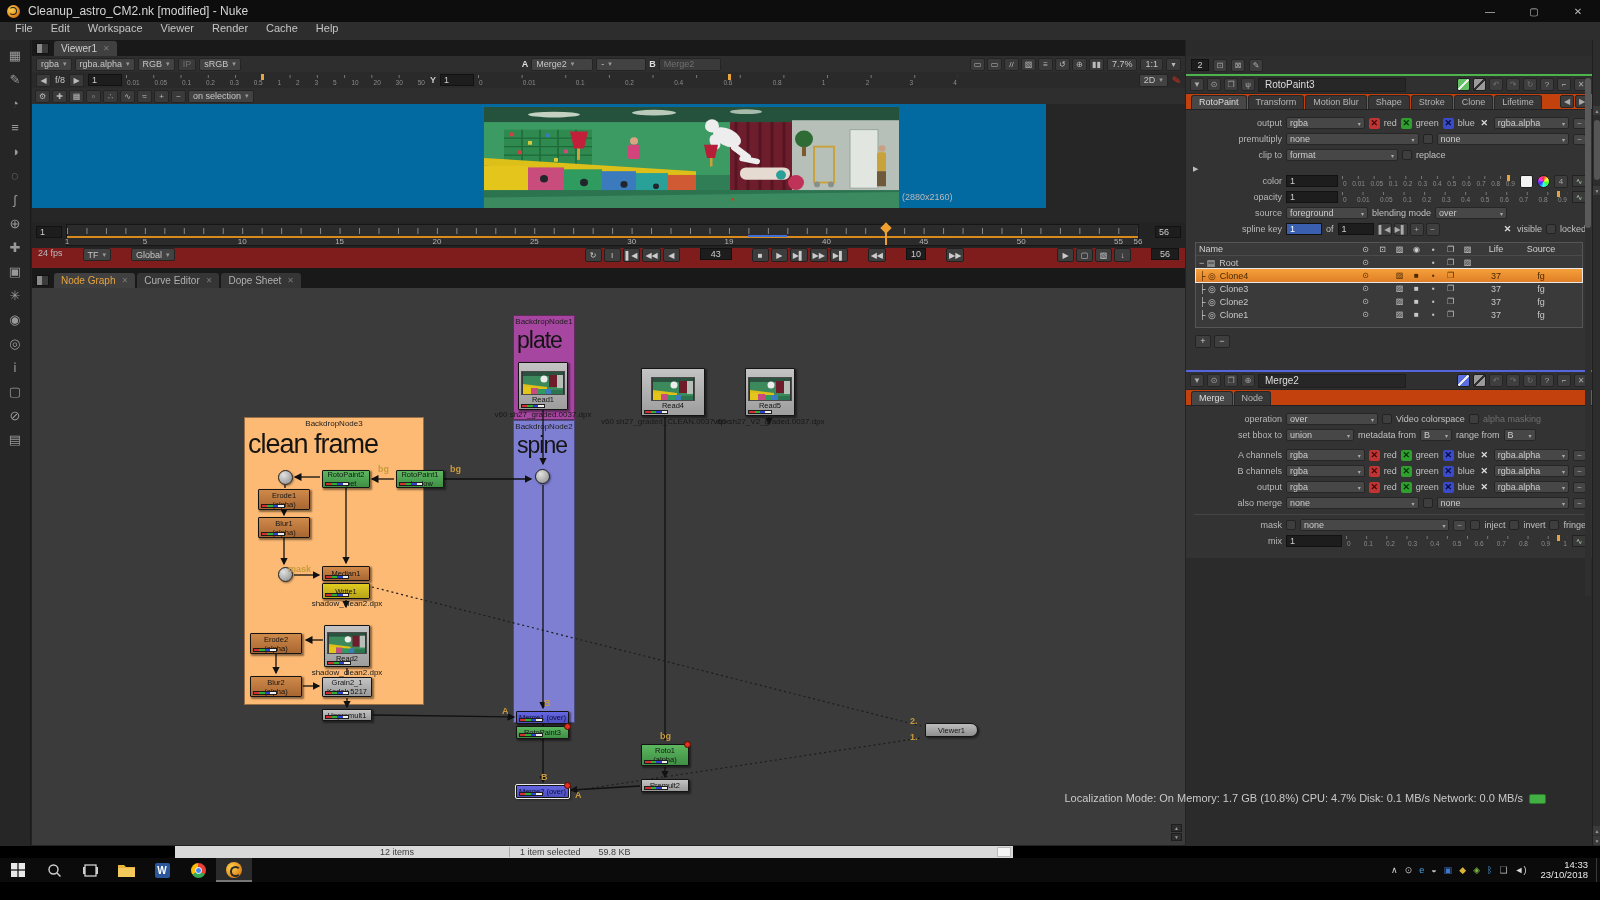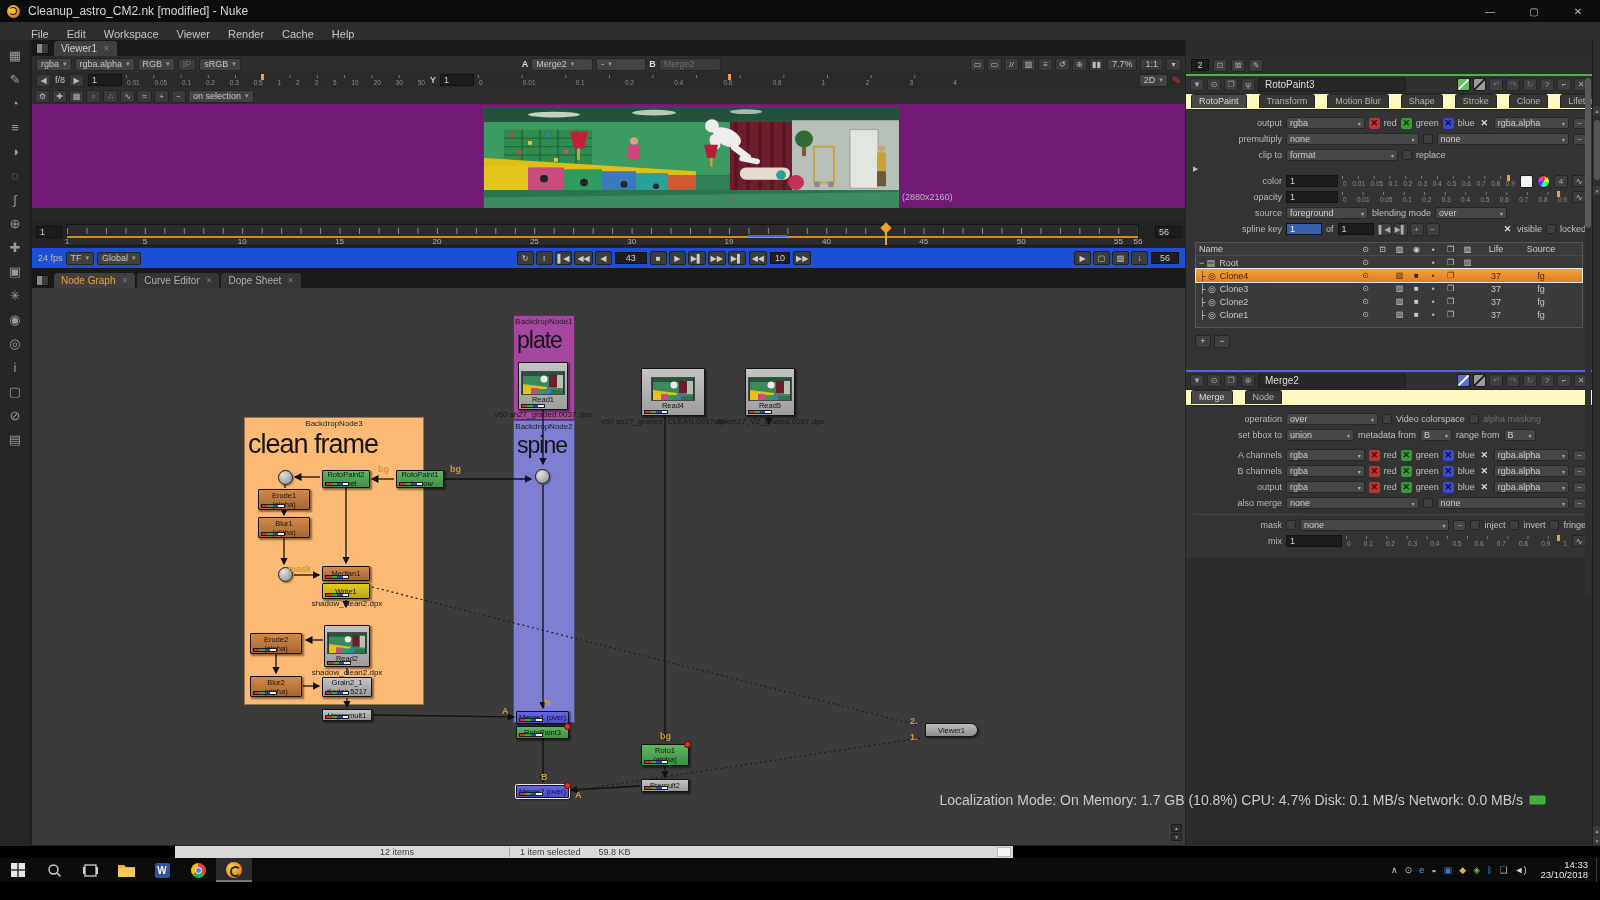--- a/index.html
+++ b/index.html
@@ -10,21 +10,21 @@
 
 #titlebar{left:0;top:0;width:1600px;height:22px;background:#0d0d0d;display:flex;align-items:center}
 #appicon{width:13px;height:13px;border-radius:50%;background:radial-gradient(circle at 35% 35%,#ffd24d,#e2891c 60%,#9c5a10);margin:0 8px 0 7px;position:relative;flex:none}
 #appicon::after{content:"";position:absolute;left:2px;top:2px;width:6px;height:6px;border-radius:50%;border:1.5px solid #222;border-left-color:transparent}
 #titletext{font-size:12px;color:#d6d6d6}
 #winbtns{margin-left:auto;display:flex}
 .wbtn{width:44px;height:22px;display:flex;align-items:center;justify-content:center;color:#bbb;font-size:10px}
 .wbtn.min::after{content:"—"}
 .wbtn.max::after{content:"▢"}
 .wbtn.close::after{content:"✕"}
-#menubar{left:0;top:22px;width:1600px;height:18px;background:#2d2d2d;display:flex;align-items:flex-end;padding-left:22px}
+#menubar{left:0;top:22px;width:1600px;height:18px;background:#2d2d2d;display:flex;align-items:flex-start;padding-left:6px}
 .mitem{font-size:11px;color:#c4c4c4;padding:0 9px}
 
 #lefttools{left:0;top:40px;width:31px;height:806px;background:#262626;border-right:1px solid #1a1a1a;display:flex;flex-direction:column;align-items:center;padding-top:3px}
 .ticon{width:26px;height:24px;display:flex;align-items:center;justify-content:center;font-size:13px;color:#999;flex:none}
 
 .tabstrip{display:flex;align-items:flex-end;height:16px;background:#191919;gap:2px;padding-left:3px}
 .paneicon{width:13px;height:11px;margin:0 3px 2px 1px;background:linear-gradient(90deg,#8a8a8a 45%,#3a3a3a 45%);border:1px solid #111;flex:none}
 .tab{background:#353535;color:#b0b0b0;font-size:10px;padding:0 7px;border-radius:3px 3px 0 0;display:flex;align-items:center;gap:6px;height:15px;white-space:nowrap}
 .tab.active{background:#404040;color:#cfcfcf}
 .tab.orange{color:#e8a33d}
@@ -35,36 +35,36 @@
 .vbtn{background:#3a3a3a;border:1px solid #242424;border-radius:2px;color:#c6c6c6;font-size:9px;height:13px;display:inline-flex;align-items:center;padding:0 4px;white-space:nowrap}
 .vic{min-width:15px;height:13px;background:#3a3a3a;border:1px solid #242424;border-radius:2px;display:inline-flex;align-items:center;justify-content:center;font-size:8px;color:#bbb;padding:0 1px}
 .dim{color:#6f6f6f!important}
 .inp{background:#1d1d1d;border:1px solid #121212;height:12px;font-size:9px;color:#ccc;display:inline-flex;align-items:center;padding:0 3px;white-space:nowrap}
 
 #viewerpane{left:32px;top:40px;width:1153px;height:228px;background:#262626}
 #vtb1{position:absolute;left:0;top:16px;width:1153px;height:16px;background:#2e2e2e;display:flex;align-items:center;gap:3px;padding:0 4px}
 #vtb2{position:absolute;left:0;top:32px;width:1153px;height:16px;background:#2a2a2a;display:flex;align-items:center;gap:4px;padding:0 4px}
 #vtb3{position:absolute;left:0;top:48px;width:1153px;height:16px;background:#2e2e2e;display:flex;align-items:center;gap:2px;padding:0 3px}
 .ablabel{font-size:9px;font-weight:bold;color:#ddd}
-#vcanvas{position:absolute;left:0;top:64px;width:1153px;height:104px;background:#701a75;overflow:hidden}
+#vcanvas{position:absolute;left:0;top:64px;width:1014px;height:104px;background:#0369a1;overflow:hidden}
 #scenebox{position:absolute;left:451px;top:2px;width:415px;height:101px;border:1px dotted #555}
 #imgres{position:absolute;left:870px;top:88px;font-size:9px;color:#b9b9b9}
 #vinfo{position:absolute;left:0;top:168px;width:1153px;height:14px;background:#141414;display:flex;align-items:center;font-size:9px;color:#cfcfcf}
 #vinfo .coords{position:absolute;left:760px}
 #vinfo .infarrow{position:absolute;right:6px;font-size:7px;color:#999}
 #vtimeline{position:absolute;left:0;top:182px;width:1153px;height:26px;background:#232323}
 #ruler{position:absolute;left:34px;right:46px;top:2px;height:22px;background:#2b2b2b;border:1px solid #161616}
 #rticks{position:absolute;left:0;right:0;top:3px;height:6px;background-image:linear-gradient(90deg,#8a8a8a 1px,transparent 1px);background-size:calc(100%/55) 100%}
 #rline{position:absolute;left:0;right:0;top:11px;height:2px;background:#d98a1d}
 #rcache{position:absolute;left:63.6%;width:3.6%;top:10px;height:2px;background:#3f6fd4}
 .tnum{position:absolute;top:12px;font-size:8px;color:#b5b5b5;transform:translateX(-50%)}
 #playhead{position:absolute;top:0;bottom:0;width:2px;background:#f0a030;left:76.36%}
 #playhead::before{content:"";position:absolute;left:-3px;top:-1px;width:8px;height:8px;background:#f0a030;transform:rotate(45deg)}
 .fbox{position:absolute;top:4px;width:26px}
-#vtransport{position:absolute;left:0;top:208px;width:1153px;height:20px;background:#1d4ed8;display:flex;align-items:center;gap:3px;padding:0 6px;font-size:9px}
+#vtransport{position:absolute;left:0;top:208px;width:1153px;height:20px;background:#7f1d1d;display:flex;align-items:flex-start;gap:20px;padding:0 6px;font-size:9px}
 .tbtn{min-width:17px;height:14px;background:#3d3d3d;border:1px solid #212121;border-radius:2px;font-size:8px;color:#ccc;display:inline-flex;align-items:center;justify-content:center;padding:0 2px;white-space:nowrap}
 
 #ngtabs{left:32px;top:268px;width:1153px;height:20px;background:#191919}
 #nodegraph{left:32px;top:288px;width:1153px;height:557px;background:#3b3b3b;overflow:hidden}
 .bd{position:absolute;border:1px solid rgba(0,0,0,.4)}
 .bdname{font-size:8px;color:#1d1d1d;text-align:center;height:12px;line-height:12px;white-space:nowrap;overflow:hidden}
 .bdlabel{font-size:23px;color:#141414;padding-left:3px;line-height:1.05;letter-spacing:-1px}
 .node{position:absolute;border:1px solid #141414;border-radius:1px;display:flex;flex-direction:column;align-items:center;justify-content:center;font-size:7.5px;color:#141414;line-height:1.2;box-shadow:1.5px 1.5px 2px rgba(0,0,0,.45);text-align:center;white-space:nowrap;overflow:visible}
 .t-read{background:linear-gradient(#c4c4c4,#9d9d9d)}
 .t-paint{background:linear-gradient(#5cb75f,#3f8f45)}
@@ -87,21 +87,21 @@
 #ptoolbar{position:absolute;left:0;top:16px;width:406px;height:18px;background:#2e2e2e;display:flex;align-items:center;gap:4px;padding:0 5px}
 .panel{position:absolute;left:0;width:406px;background:#333}
 .accent{position:absolute;left:0;width:406px;height:2px}
 .phead{display:flex;align-items:center;height:18px;background:#303030;border-bottom:1px solid #262626;gap:3px;padding:0 4px}
 .phico{font-size:8px;color:#aaa;min-width:14px;height:13px;background:#3e3e3e;border:1px solid #252525;display:inline-flex;align-items:center;justify-content:center;border-radius:2px;flex:none}
 .ptitle{font-size:10px;color:#ddd;background:#272727;border:1px solid #1e1e1e;height:14px;display:flex;align-items:center;padding:0 6px;width:148px}
 .sw{width:13px;height:13px;border-radius:2px;border:1px solid #1e1e1e;flex:none}
 .sw.green{background:linear-gradient(135deg,#63c063 42%,#eee 42% 58%,#63c063 58%)}
 .sw.gray{background:linear-gradient(135deg,#9a9a9a 42%,#2e2e2e 42% 58%,#9a9a9a 58%)}
 .sw.blue{background:linear-gradient(135deg,#5a6ee0 42%,#eee 42% 58%,#5a6ee0 58%)}
-.ptabs{display:flex;height:16px;background:#fef9c3;border-bottom:1px solid #222;padding-left:5px;gap:12px;align-items:flex-start}
+.ptabs{display:flex;height:16px;background:#c2410c;border-bottom:1px solid #222;padding-left:5px;gap:1px;align-items:center}
 .ptab{font-size:9px;color:#b5b5b5;background:#363636;padding:1px 7px;border-radius:3px 3px 0 0;border:1px solid #262626;border-bottom:none;height:14px;white-space:nowrap}
 .ptab.active{background:#474747;color:#ddd}
 .prow{position:absolute;left:0;width:406px;height:14px;display:flex;align-items:center;gap:4px;padding-right:6px}
 .plab{width:96px;text-align:right;font-size:9px;color:#b8b8b8;flex:none;white-space:nowrap}
 .dd{background:#474747;border:1px solid #262626;border-radius:2px;height:12px;display:inline-flex;align-items:center;justify-content:space-between;font-size:9px;color:#ccc;padding:0 3px;gap:3px;white-space:nowrap}
 .dd::after{content:"▾";font-size:6px;color:#aaa}
 .cb{width:10px;height:10px;background:#3e3e3e;border:1px solid #232323;border-radius:2px;flex:none}
 .xb{width:11px;height:11px;border-radius:2px;font-size:9px;font-weight:bold;display:inline-flex;align-items:center;justify-content:center;flex:none}
 .xb::after{content:"✕"}
 .xb.r{background:#c03434;color:#3d0505}
@@ -123,21 +123,21 @@
 .lrow.hdr{border-bottom:1px solid #4a4a4a;color:#d0d0d0}
 .lrow.sel{background:linear-gradient(#f5a03a,#e07f27);color:#4a2800}
 .c-name{width:158px;display:flex;align-items:center;gap:4px;flex:none;white-space:nowrap;overflow:hidden}
 .c-i{width:17px;text-align:center;flex:none;font-size:8px}
 .c-life{width:40px;text-align:center;flex:none}
 .c-src{width:50px;text-align:center;flex:none}
 .pm{width:16px;height:13px;background:#3e3e3e;border:1px solid #242424;border-radius:2px;color:#ccc;font-size:9px;display:inline-flex;align-items:center;justify-content:center}
 #pscroll{position:absolute;right:1px;top:36px;width:6px;height:520px;background:#2f2f2f}
 #pscroll .thumb2{position:absolute;left:0;top:2px;width:6px;height:150px;background:#5a5a5a;border-radius:3px}
 
-#statusbar{position:absolute;right:54px;top:792px;font-size:14px;color:#c9c9c9;display:flex;align-items:center}
+#statusbar{position:absolute;right:54px;top:792px;font-size:11px;color:#c9c9c9;display:flex;align-items:flex-end}
 #statusbadge{width:17px;height:10px;background:#43b043;border:1px solid #2a7a2a;border-radius:2px;margin-left:6px}
 #rightsb{left:1592px;top:40px;width:8px;height:806px;background:#2d2d2d;border-left:1px solid #1f1f1f}
 .rsba{position:absolute;left:0;width:8px;height:9px;background:#3a3a3a;color:#999;font-size:5px;display:flex;align-items:center;justify-content:center}
 #rsthumb{position:absolute;left:1px;top:80px;width:6px;height:60px;background:#555;border-radius:3px}
 #estrip{left:175px;top:846px;width:838px;height:12px;background:#d9d9d9;display:flex;align-items:center;font-size:9px;color:#3c3c3c}
 #estrip .ei1{margin-left:205px}
 #estrip .ediv{width:1px;height:10px;background:#aaa;margin:0 10px 0 95px}
 #estrip .ei3{margin-left:18px}
 #estrip .ebox{margin-left:auto;width:14px;height:10px;background:#f4f4f4;border:1px solid #bbb;margin-right:2px}
 #taskbar{left:0;top:858px;width:1600px;height:24px;background:#0b0b0b;display:flex;align-items:center}

